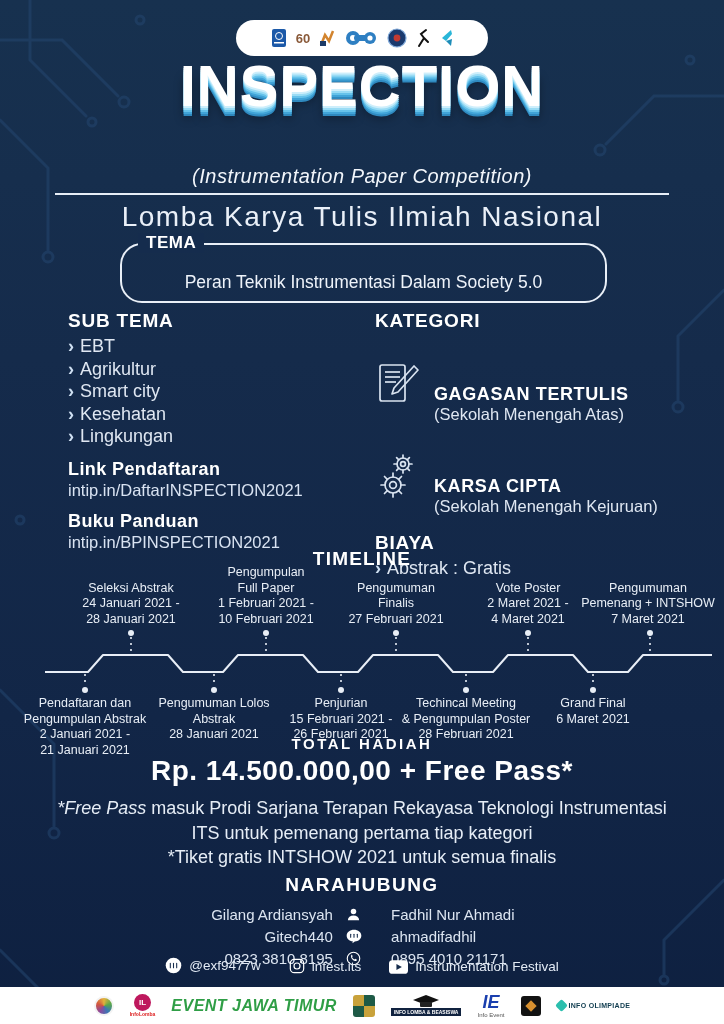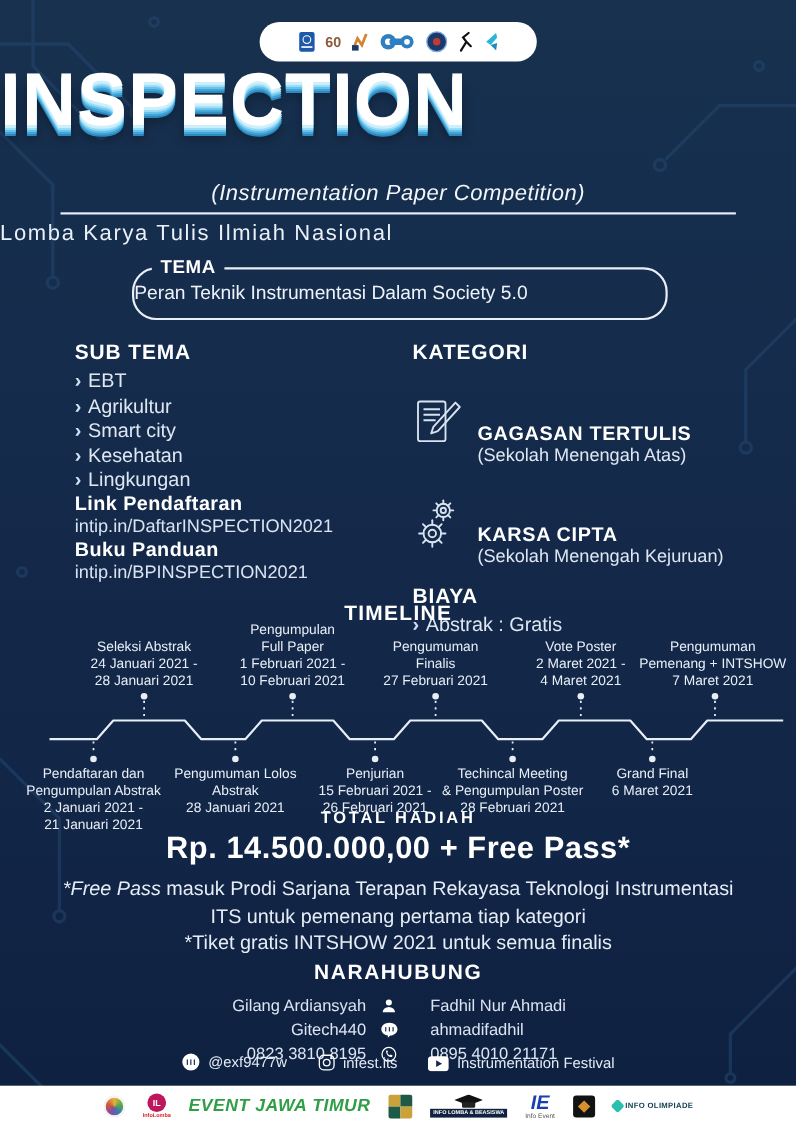--- a/index.html
+++ b/index.html
@@ -10,40 +10,40 @@
     background:linear-gradient(180deg,#17314f 0%,#152b4b 35%,#122647 70%,#0e2040 100%);
     color:#e7eef7;
   }
   .bg-circuit { position:absolute; inset:0; z-index:0; }
   .layer { position:absolute; z-index:1; }
 
   
   .logo-pill { left:50%; top:20px; transform:translateX(-50%); width:252px; height:36px;
     background:#fff; border-radius:18px; display:flex; align-items:center; justify-content:center; gap:9px; }
   .mini-logo { display:inline-block; }
-  .title { top:56px; width:100%; text-align:left; font-size:68px; font-weight:bold; letter-spacing:1px; color:#fff;
+  .title { top:56px; width:100%; text-align:center; font-size:58px; font-weight:bold; letter-spacing:1px; color:#fff;
     text-shadow:0 2px 0 #cdeefb,0 4px 0 #9adcf5,0 6px 0 #66c2ea,0 8px 0 #41a4d8,0 10px 0 #2f89bf,0 12px 10px rgba(0,0,0,.35);
     line-height:1.05; }
   .subtitle { top:165px; width:100%; text-align:center; font-size:20px; font-style:italic; letter-spacing:.5px; color:#f2f6fb; }
   .divider { top:193px; left:55px; width:614px; height:2px; background:#e7eef7; }
-  .tagline { top:201px; width:100%; font-size:20px; letter-spacing:1.5px; color:#eaf0f8; }
-
-  
-  .tema-box { left:120px; top:243px; width:487px; height:48px; border:2px solid #e9eff7; border-radius:22px; }
+  .tagline { top:201px; width:100%; text-align:center; font-size:28px; letter-spacing:1.5px; color:#eaf0f8; }
+
+  
+  .tema-box { left:120px; top:243px; width:487px; height:60px; border:2px solid #e9eff7; border-radius:22px; }
   .tema-label { position:absolute; left:16px; top:-12px; background:#152c4d; padding:0 8px; font-weight:bold; font-size:17px; letter-spacing:.5px; color:#fff; }
-  .tema-value { width:100%; text-align:left; padding-top:11px; font-size:17.5px; color:#eef3fa; }
+  .tema-value { width:100%; text-align:center; padding-top:27px; font-size:17.5px; color:#eef3fa; }
 
   
   .left-col { left:68px; top:310px; width:300px; }
   .right-col { left:375px; top:310px; width:335px; }
   .sec-head { font-weight:bold; font-size:19px; letter-spacing:.8px; color:#fff; }
   .bullet-list { list-style:none; margin-top:3px; }
   .bullet-list li { font-size:18px; line-height:22.5px; color:#dfe7f2; }
   .bullet { color:#cfe0f2; font-weight:bold; margin-right:6px; }
-  .link-block { }
+  .link-block { margin-top:11px; }
   .link-label { font-weight:bold; font-size:18px; color:#fff; letter-spacing:.4px; }
   .link-url { font-size:16.5px; color:#d9e3f2; margin-top:1px; }
   .kat-item { display:flex; align-items:center; gap:13px; margin-top:12px; }
   .kat-icon { flex:0 0 46px; display:flex; justify-content:center; }
   .kat-title { font-weight:bold; font-size:18px; letter-spacing:.6px; color:#fff;margin-top:40px; }
   .kat-sub { font-size:16.5px; color:#dfe7f2; }
   .biaya-head { margin-top:16px; }
 
   
   .timeline-head { top:548px; width:100%; text-align:center; font-weight:bold; font-size:19px; letter-spacing:1.2px; color:#fff; }

